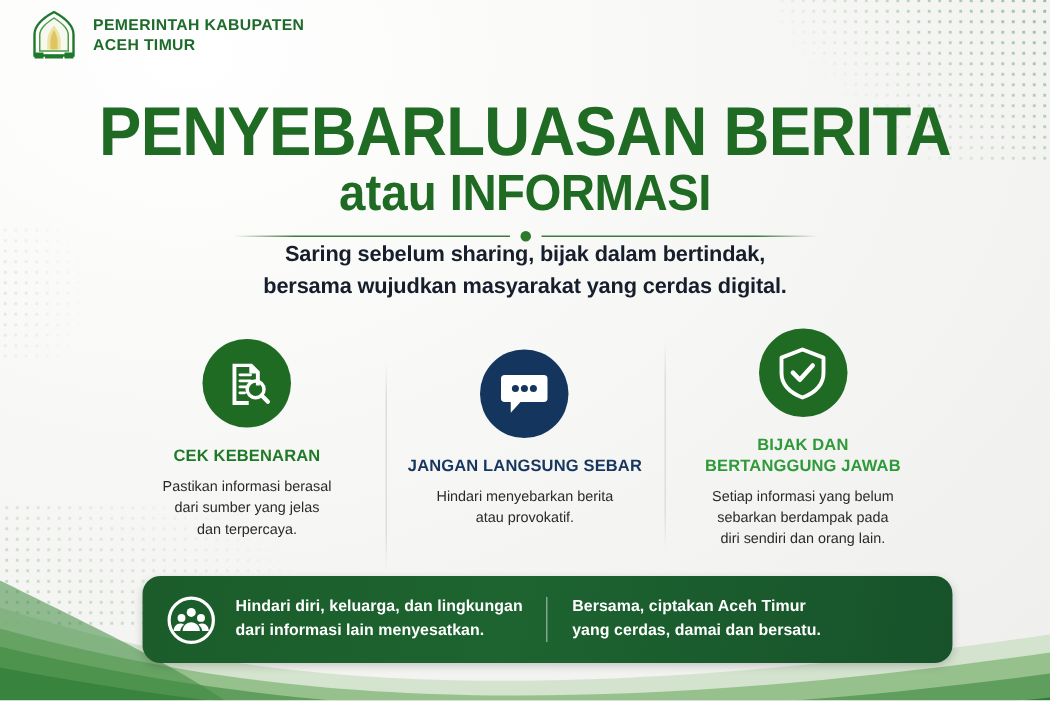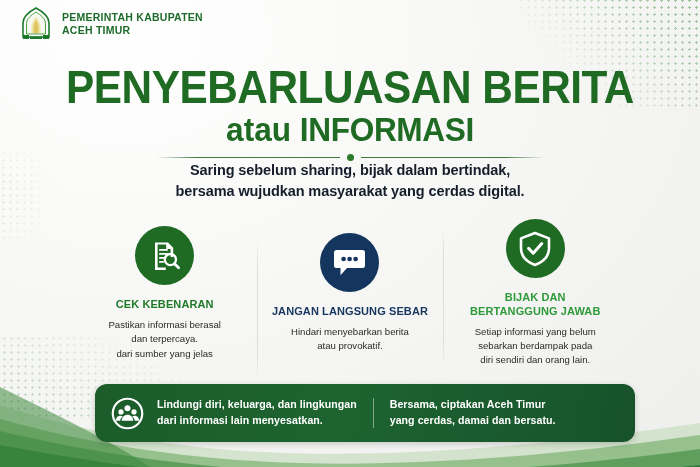--- a/index.html
+++ b/index.html
@@ -203,22 +203,22 @@
           <rect x="11" y="14" width="9" height="1.8" rx=".9" fill="#ffffff"></rect>
           <rect x="11" y="18" width="6.2" height="1.8" rx=".9" fill="#ffffff"></rect>
           <rect x="11" y="22" width="5" height="1.8" rx=".9" fill="#ffffff"></rect>
           <circle cx="22.4" cy="20.6" r="5.6" fill="none" stroke="#ffffff" stroke-width="2.3"></circle>
           <path d="M26.5 24.7 L30.6 28.8" stroke="#ffffff" stroke-width="2.8" stroke-linecap="round"></path>
         </svg>
       </div>
       <div class="col-title green">CEK KEBENARAN</div>
       <div class="col-body">
         <div>Pastikan informasi berasal</div>
+        <div>dari sumber yang jelas</div>
         <div>dan terpercaya.</div>
-        <div>dari sumber yang jelas</div>
       </div>
     </div>
 
     <div class="col">
       <div class="badge navy">
         <svg width="33" height="31" viewBox="0 0 33 31">
           <path d="M3.5 3 h26 a2.5 2.5 0 0 1 2.5 2.5 v13 a2.5 2.5 0 0 1 -2.5 2.5 h-15.5 l-6.5 7.2 v-7.2 h-4 a2.5 2.5 0 0 1 -2.5 -2.5 v-13 a2.5 2.5 0 0 1 2.5 -2.5 z" fill="#ffffff"></path>
           <circle cx="10.6" cy="12" r="2.35" fill="#14365e"></circle>
           <circle cx="16.6" cy="12" r="2.35" fill="#14365e"></circle>
           <circle cx="22.6" cy="12" r="2.35" fill="#14365e"></circle>
@@ -255,21 +255,21 @@
     <svg class="banner-icon" viewBox="0 0 34 34">
       <circle cx="17" cy="17" r="15.2" fill="none" stroke="#ffffff" stroke-width="2.2"></circle>
       <circle cx="17" cy="11.6" r="3.1" fill="#ffffff"></circle>
       <circle cx="10.3" cy="15.4" r="2.7" fill="#ffffff"></circle>
       <circle cx="23.7" cy="15.4" r="2.7" fill="#ffffff"></circle>
       <path d="M11.1 24.4 c0 -3.4 2.7 -6 5.9 -6 s5.9 2.6 5.9 6 z" fill="#ffffff"></path>
       <path d="M4.9 24.4 c0 -3 2 -5.2 4.6 -5.2 c1 0 1.9 .3 2.6 .8 c-1.5 1.2 -2.5 3 -2.7 4.4 z" fill="#ffffff"></path>
       <path d="M29.1 24.4 c0 -3 -2 -5.2 -4.6 -5.2 c-1 0 -1.9 .3 -2.6 .8 c1.5 1.2 2.5 3 2.7 4.4 z" fill="#ffffff"></path>
     </svg>
     <div class="banner-left banner-txt">
-      <div>Lindungi diri, keluarga, dan lingkungan</div>
+      <div>Hindari diri, keluarga, dan lingkungan</div>
       <div>dari informasi lain menyesatkan.</div>
     </div>
     <div class="banner-sep"></div>
     <div class="banner-right banner-txt">
       <div>Bersama, ciptakan Aceh Timur</div>
       <div>yang cerdas, damai dan bersatu.</div>
     </div>
   </div>
 
 </div>

